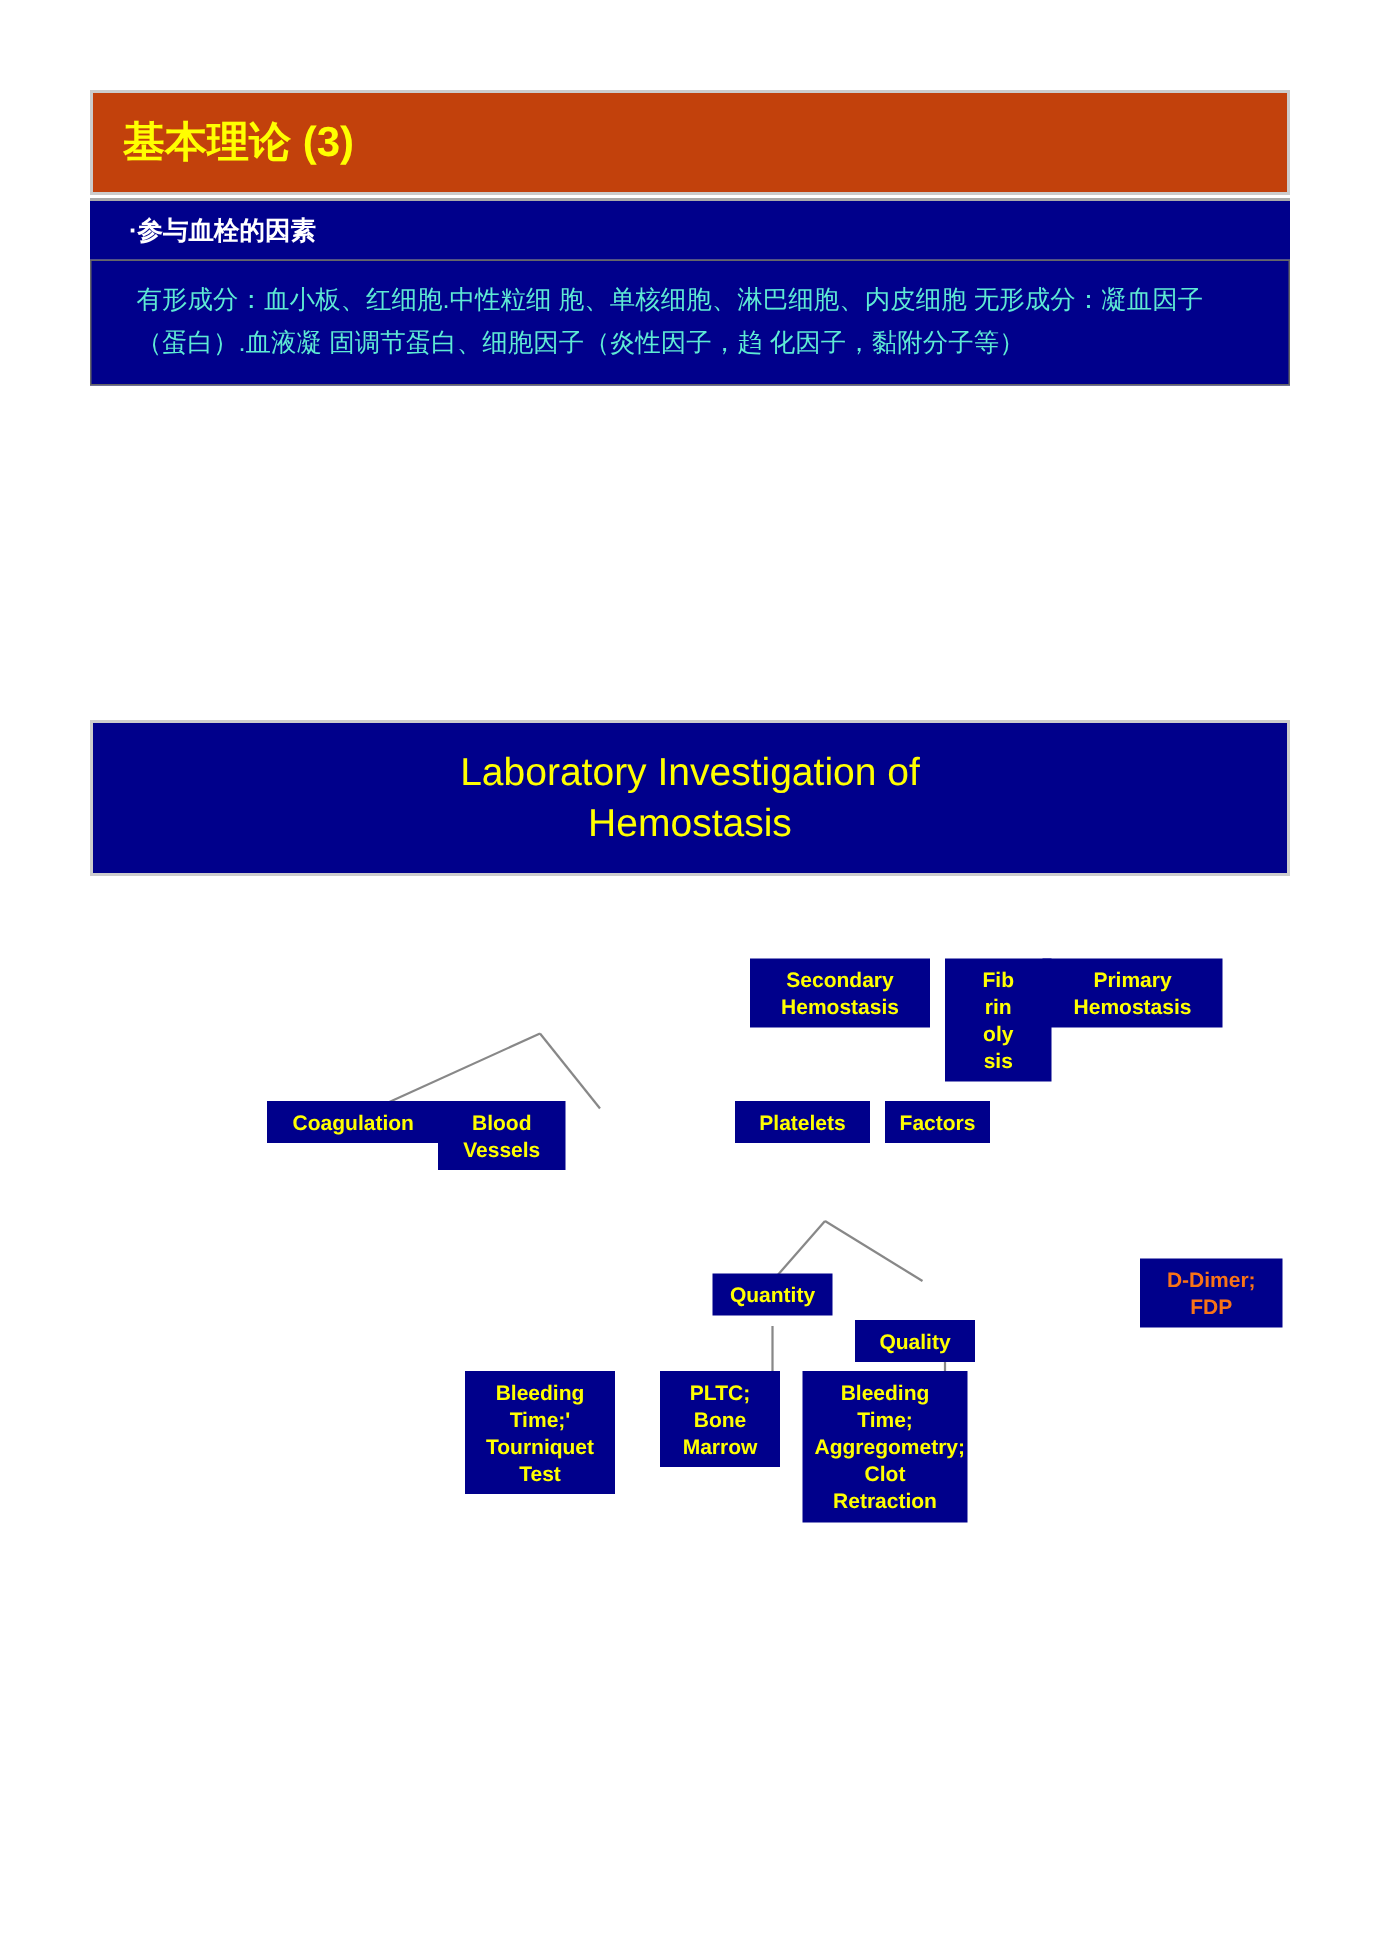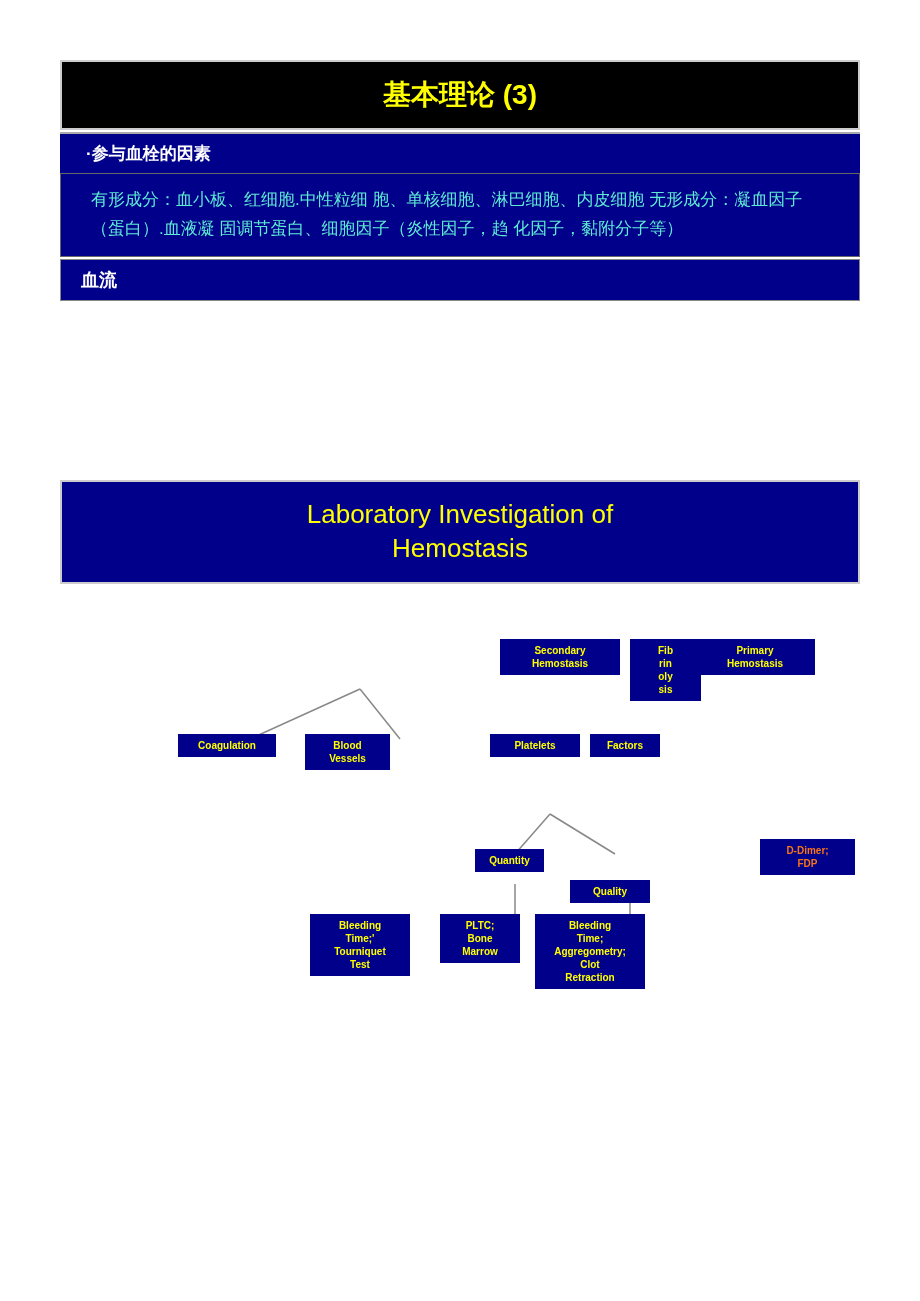--- a/index.html
+++ b/index.html
@@ -13,23 +13,22 @@
 
     
     .slide1 {
       position: absolute;
       top: 60px;
       left: 60px;
       width: 800px;
     }
 
     .slide1-title {
-      background: #000000;
+      background: #c2410c;
       color: #ffff00;
-      text-align: center;
       font-size: 28px;
       font-weight: bold;
       padding: 14px 20px;
       border: 2px solid #cccccc;
     }
 
     .slide1-subtitle {
       background: #00008b;
       color: #ffffff;
       font-size: 17px;
@@ -83,21 +82,21 @@
       height: 480px;
       background: #ffffff;
       overflow: hidden;
     }
 
     
     .dbox {
       position: absolute;
       color: #ffff00;
       font-weight: bold;
-      font-size: 10px;
+      font-size: 14px;
       text-align: center;
       padding: 5px 8px;
       line-height: 1.3;
     }
 
     .dbox-dark { background: #00008b; }
 
     
     .diagram-svg {
       position: absolute;
@@ -107,21 +106,20 @@
       pointer-events: none;
     }
   </style>
 </head>
 <body>
 
 <div class="slide1">
   <div class="slide1-title">基本理论  (3)</div>
   <div class="slide1-subtitle">·参与血栓的因素</div>
   <div class="slide1-content">有形成分：血小板、红细胞.中性粒细 胞、单核细胞、淋巴细胞、内皮细胞 无形成分：凝血因子（蛋白）.血液凝 固调节蛋白、细胞因子（炎性因子，趋 化因子，黏附分子等）</div>
-  <div class="slide1-footer">血流</div>
 </div>
 
 <div class="slide2">
   <div class="slide2-title">Laboratory Investigation of<br>Hemostasis</div>
 
   <div class="slide2-diagram">
 
     <svg class="diagram-svg" viewBox="0 0 800 480">
 
       <line x1="300" y1="105" x2="190" y2="155" stroke="#888" stroke-width="1.5"></line>
@@ -134,26 +132,26 @@
       <polygon points="450,330 455,340 460,330" fill="#888"></polygon>
 
       <line x1="570" y1="300" x2="570" y2="330" stroke="#888" stroke-width="1.5"></line>
       <polygon points="565,330 570,340 575,330" fill="#888"></polygon>
     </svg>
 
     <div class="dbox dbox-dark" style="left:440px; top:55px; width:120px;">Secondary<br>Hemostasis</div>
     <div class="dbox dbox-dark" style="left:570px; top:55px; width:71px;">Fib<br>rin<br>oly<br>sis</div>
     <div class="dbox dbox-dark" style="left:635px; top:55px; width:120px; color:#ffff00;">Primary<br>Hemostasis</div>
 
-    <div class="dbox dbox-dark" style="left:118px; top:150px; width:98px;">Coagulation</div>
-    <div class="dbox dbox-dark" style="left:245px; top:150px; width:85px;">Blood<br>Vessels</div>
+    <div class="dbox dbox-dark" style="left:118px; top:150px; width:115px;">Coagulation</div>
+    <div class="dbox dbox-dark" style="left:232px; top:150px; width:85px;">Blood<br>Vessels</div>
     <div class="dbox dbox-dark" style="left:430px; top:150px; width:90px;">Platelets</div>
     <div class="dbox dbox-dark" style="left:530px; top:150px; width:70px;">Factors</div>
 
-    <div class="dbox dbox-dark" style="left:415px; top:265px; width:69px;">Quantity</div>
+    <div class="dbox dbox-dark" style="left:415px; top:265px; width:80px;">Quantity</div>
     <div class="dbox dbox-dark" style="left:510px; top:265px; width:80px;margin-top:31px;">Quality</div>
 
     <div class="dbox dbox-dark" style="left:250px; top:330px; width:100px;">Bleeding<br>Time;'<br>Tourniquet<br>Test</div>
     <div class="dbox dbox-dark" style="left:380px; top:330px; width:80px;">PLTC;<br>Bone<br>Marrow</div>
     <div class="dbox dbox-dark" style="left:475px; top:330px; width:110px;">Bleeding<br>Time;<br>Aggregometry;<br>Clot<br>Retraction</div>
     <div class="dbox dbox-dark" style="left:700px; top:255px; width:95px; color:#f97316;">D-Dimer;<br>FDP</div>
   </div>
 </div>
 
 </body></html>

